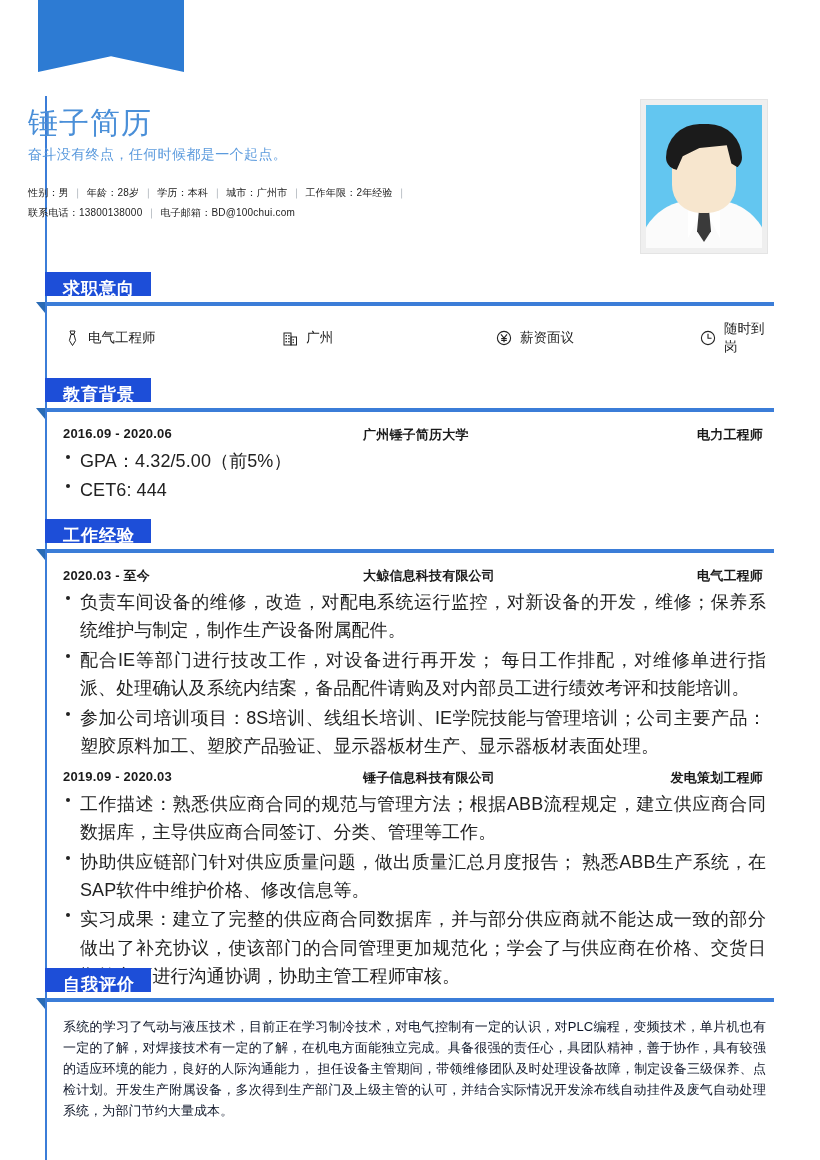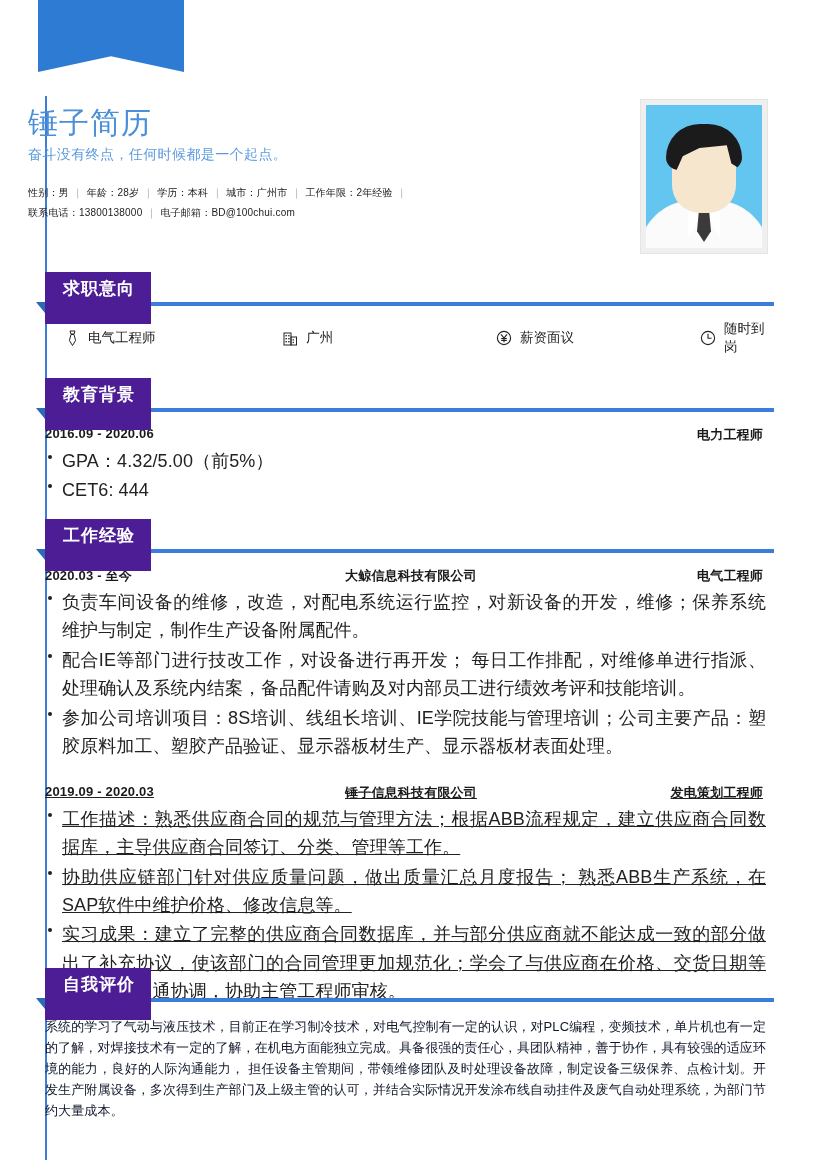--- a/index.html
+++ b/index.html
@@ -200,22 +200,22 @@
   
   .section { position: absolute; left: 45px; }
   .sec-head {
     position: relative;
     height: 34px;
   }
   .sec-tab {
     position: absolute;
     left: 0;
     top: 0;
-    height: 52px;
-    background: #4c1d95;
+    height: 24px;
+    background: #1d4ed8;
     color: #ffffff;
     font-size: 17px;
     font-weight: bold;
     line-height: 34px;
     padding: 0 16px 0 18px;
     letter-spacing: 1px;
     white-space: nowrap;
     z-index: 3;
   }
   .sec-fold {
@@ -232,20 +232,21 @@
     position: absolute;
     left: 0;
     top: 30px;
     height: 4px;
     background: #3b7dd8;
     width: 729px;
     z-index: 1;
   }
   .sec-body {
     padding-top: 14px;
+    padding-left: 18px;
     padding-right: 8px;
     font-size: 13px;
     color: #222222;
   }
 
   
   .intent-row {
     display: flex;
     align-items: center;
     padding-top: 14px;
@@ -302,21 +303,21 @@
   ul.bullets li:before {
     content: "";
     position: absolute;
     left: 3px;
     top: 8px;
     width: 4px;
     height: 4px;
     background: #222222;
     border-radius: 50%;
   }
-  .entry + .entry { margin-top: 23px; text-decoration: underline; }
+  .entry + .entry { margin-top: 8px; }
 
   .para {
     font-size: 13px;
     line-height: 1.62;
     text-align: justify;
     color: #0f172a;
     letter-spacing: 0.1px;
   }
 </style>
 </head>
@@ -419,20 +420,21 @@
   <div class="section" style="top:378px; width:729px;">
     <div class="sec-head">
       <div class="sec-line"></div>
       <div class="sec-tab">教育背景</div>
       <div class="sec-fold"></div>
     </div>
     <div class="sec-body">
       <div class="entry">
         <div class="entry-head">
           <div class="eh-date">2016.09 - 2020.06</div>
+          <div class="eh-org">广州锤子简历大学</div>
           <div class="eh-role">电力工程师</div>
         </div>
         <ul class="bullets">
           <li>GPA：4.32/5.00（前5%）</li>
           <li>CET6: 444</li>
         </ul>
       </div>
     </div>
   </div>
 

